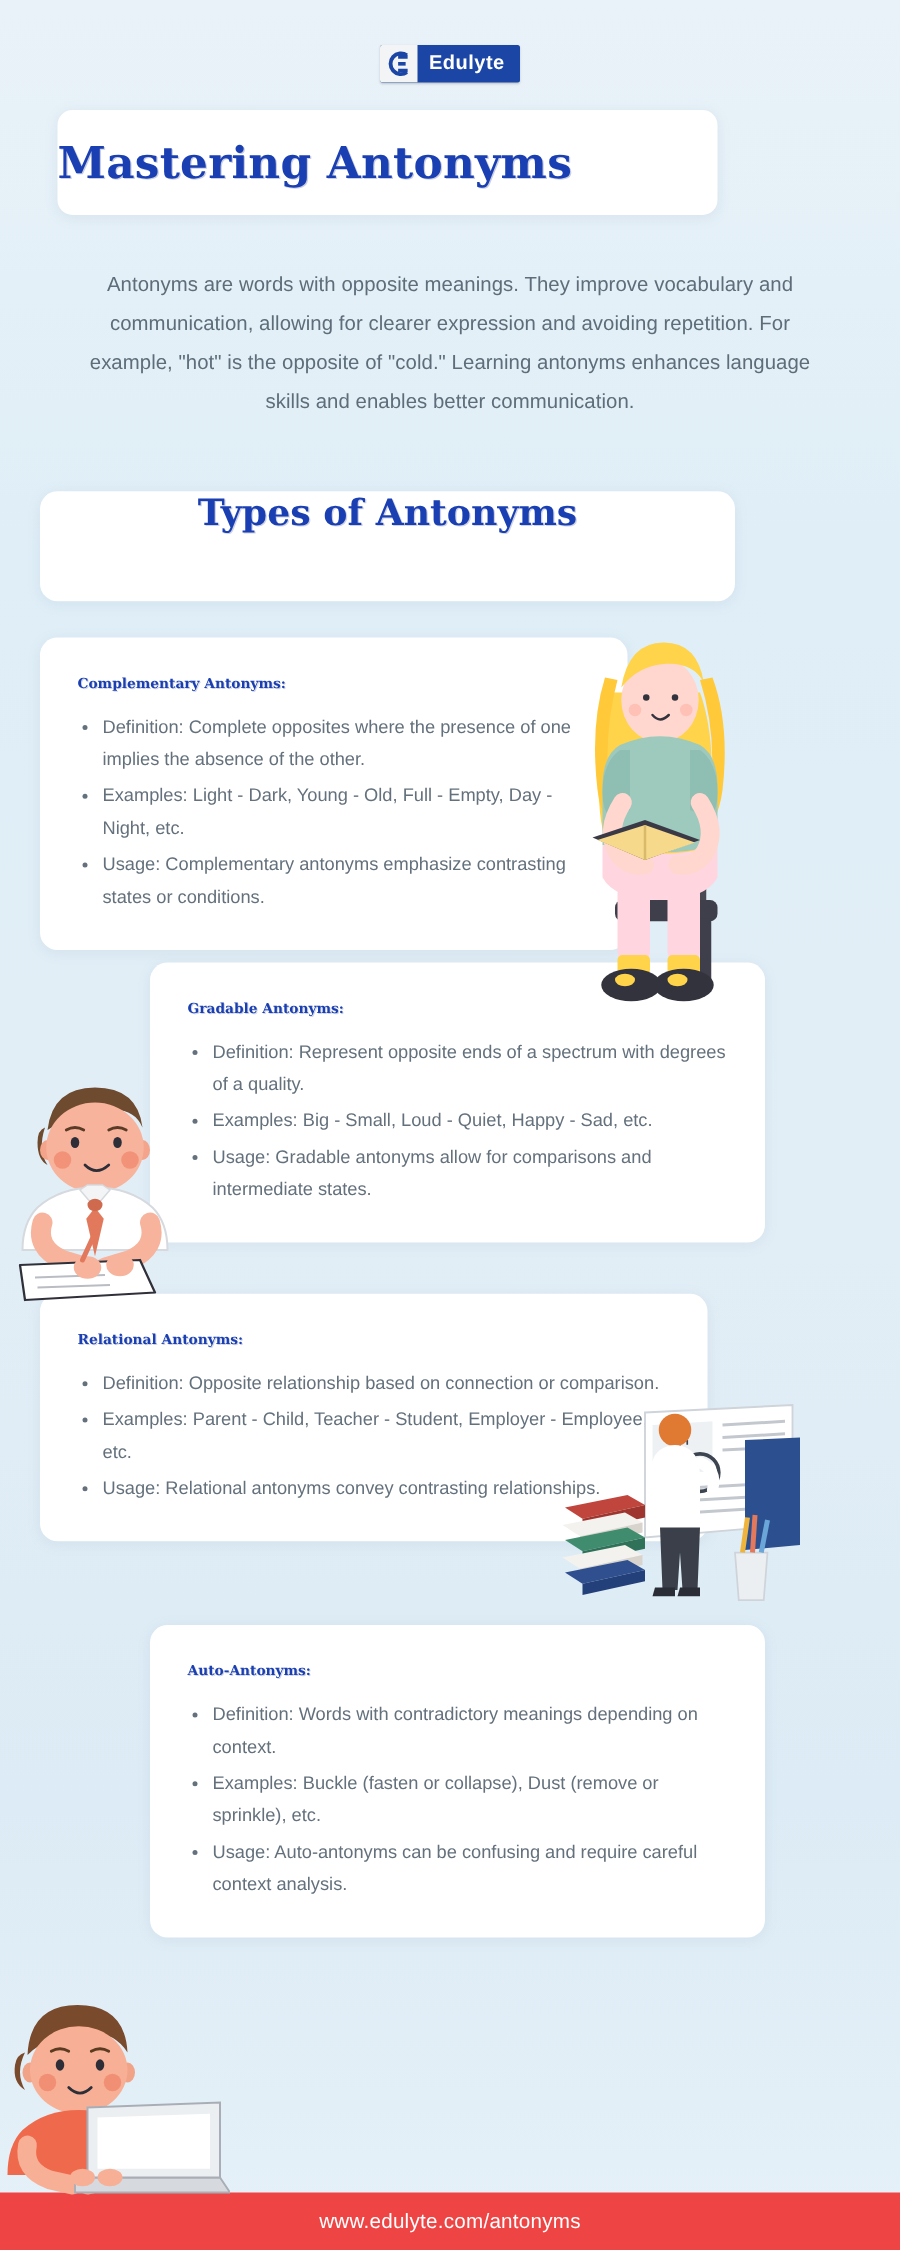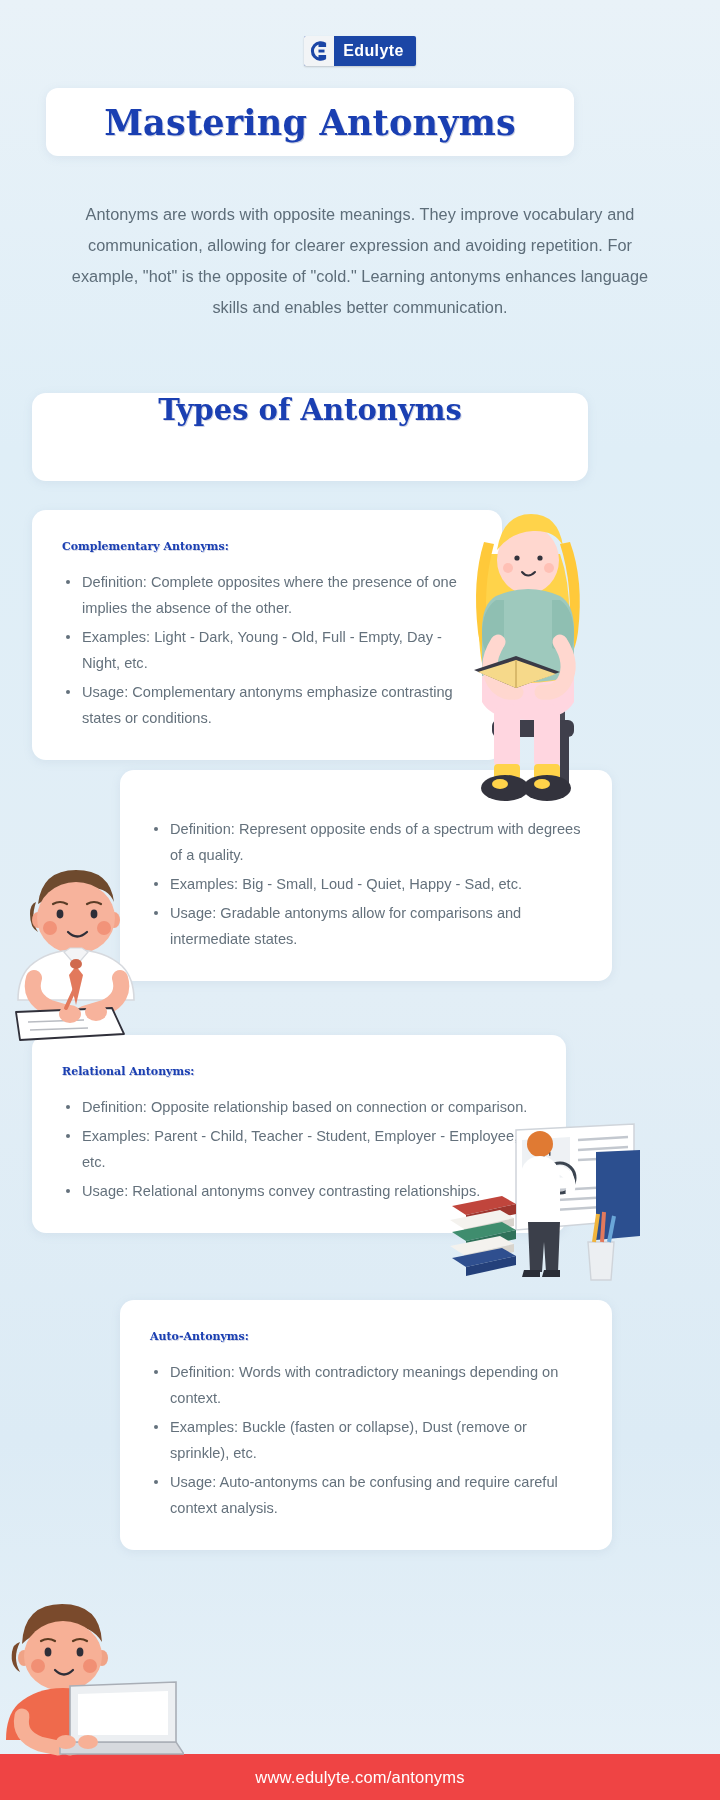--- a/index.html
+++ b/index.html
@@ -64,39 +64,38 @@
     position: absolute;
     background: #ffffff;
     border-radius: 14px;
     box-shadow: 0 2px 10px rgba(120,150,175,0.13);
   }
 
   .title-card {
     top: 88px;
     left: 46px;
     width: 528px;
-    height: 68px;
+    height: 84px;
     display: flex;
     align-items: center;
-    justify-content: center;
     border-radius: 12px;
   }
   .main-title {
     font-family: "DejaVu Serif", "Liberation Serif", serif;
     font-weight: 700;
     font-size: 35px;
     color: #1a3fb2;
     letter-spacing: 0.2px;
     text-shadow: 1px 1px 0 rgba(10,30,120,0.22);
   }
 
   
   .intro {
     position: absolute;
-    top: 199px;
+    top: 213px;
     left: 55px;
     width: 610px;
     text-align: center;
     color: #5d6d79;
     font-size: 16.3px;
     line-height: 31px;
     letter-spacing: 0.05px;
   }
 
   
@@ -310,20 +309,21 @@
       <path d="M22 168 l58 -2" stroke="#b9bcc2" stroke-width="1.6"></path>
 
       <ellipse cx="62" cy="152" rx="11" ry="9" fill="#f7b39c"></ellipse>
       <ellipse cx="88" cy="150" rx="11" ry="9" fill="#f7b39c"></ellipse>
 
       <path d="M58 146 l12 -26" stroke="#e2795c" stroke-width="4" stroke-linecap="round"></path>
     </svg>
   </div>
 
   <div class="card type-card" id="card-gradable">
+    <div class="type-heading">Gradable Antonyms:</div>
     <ul class="type-list">
       <li>Definition: Represent opposite ends of a spectrum with degrees of a quality.</li>
       <li>Examples: Big - Small, Loud - Quiet, Happy - Sad, etc.</li>
       <li>Usage: Gradable antonyms allow for comparisons and intermediate states.</li>
     </ul>
   </div>
 
   <div class="card type-card" id="card-relational">
     <div class="type-heading">Relational Antonyms:</div>
     <ul class="type-list">

